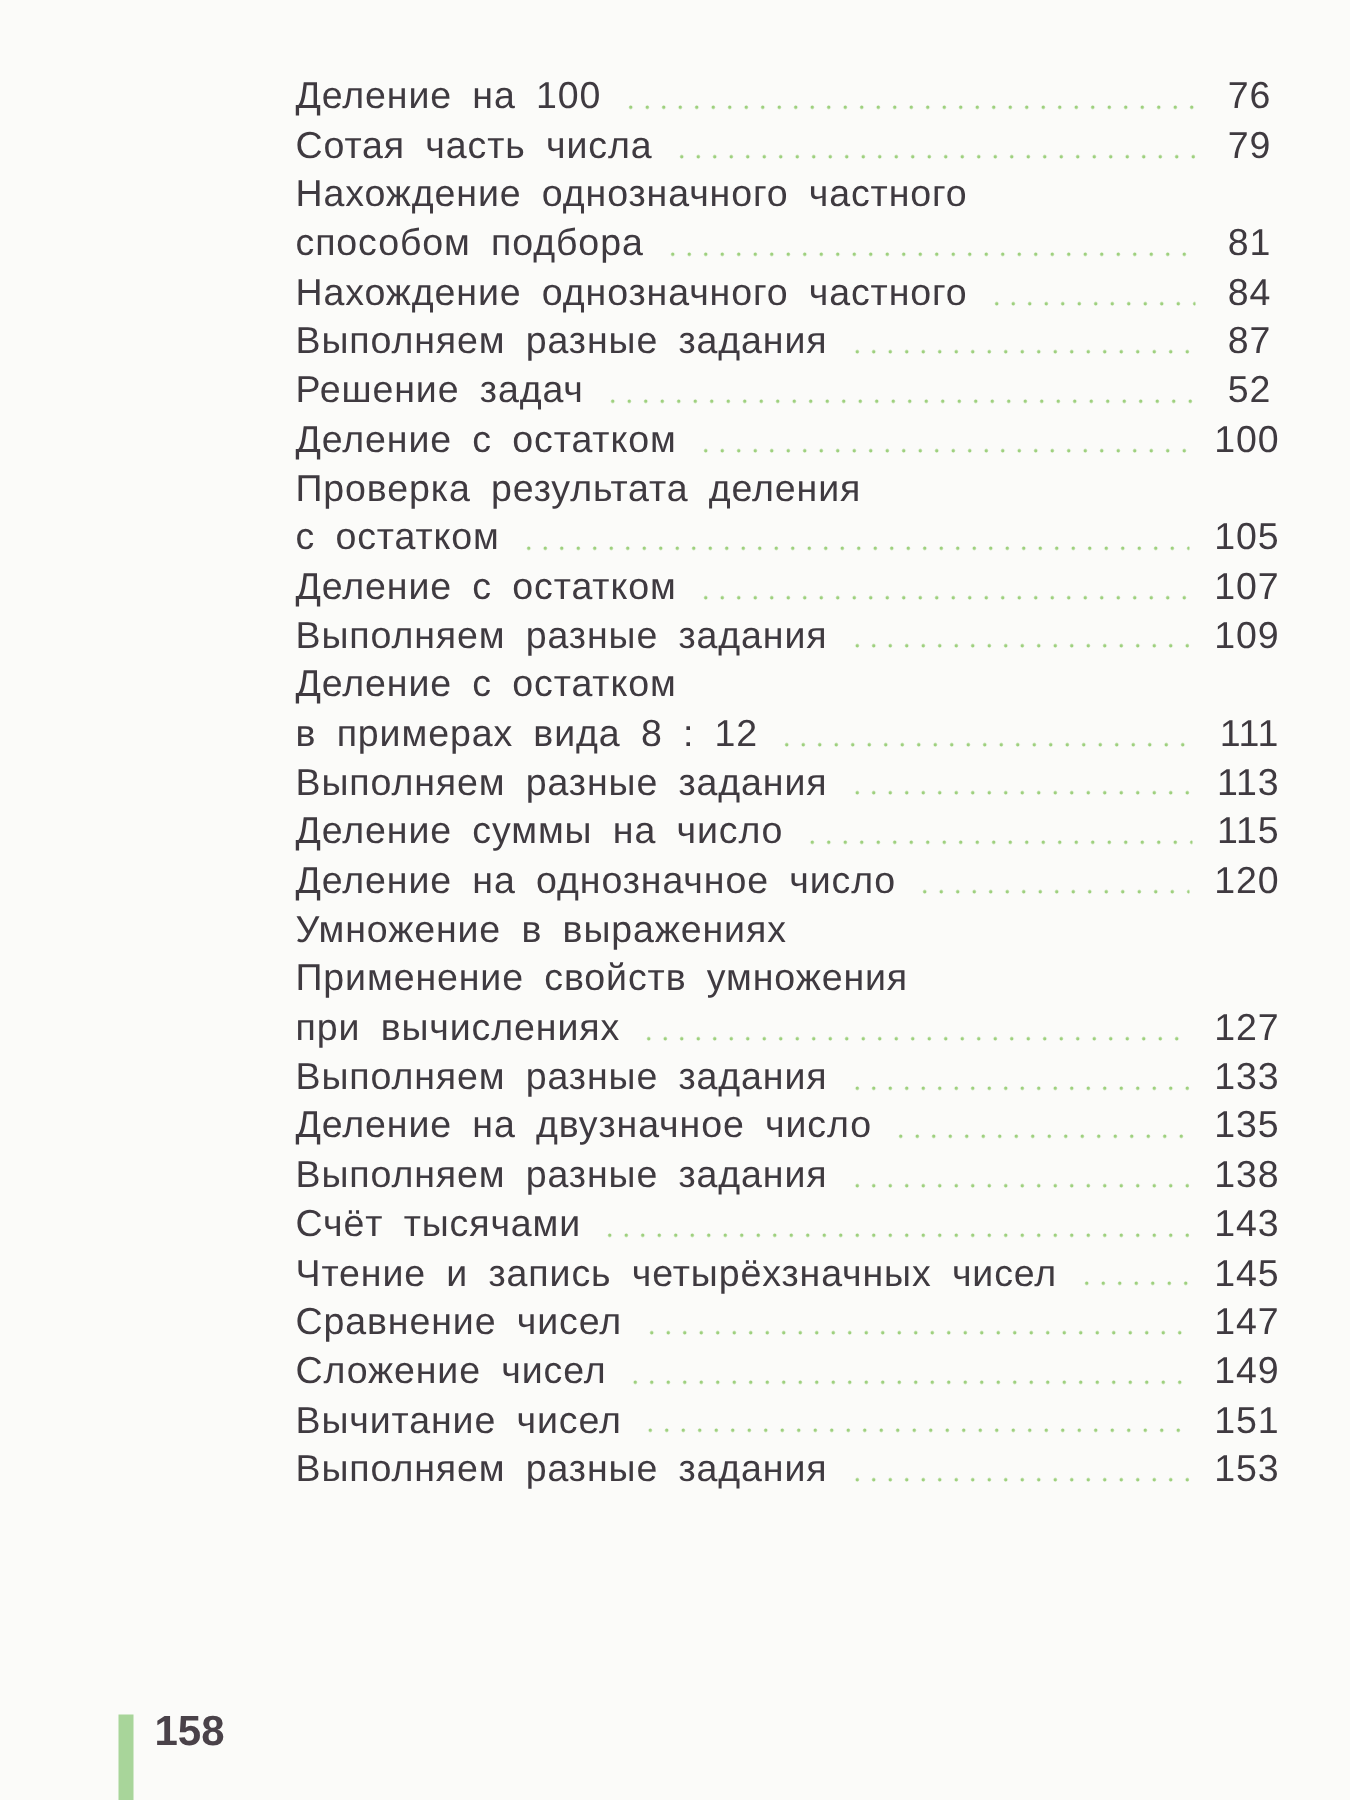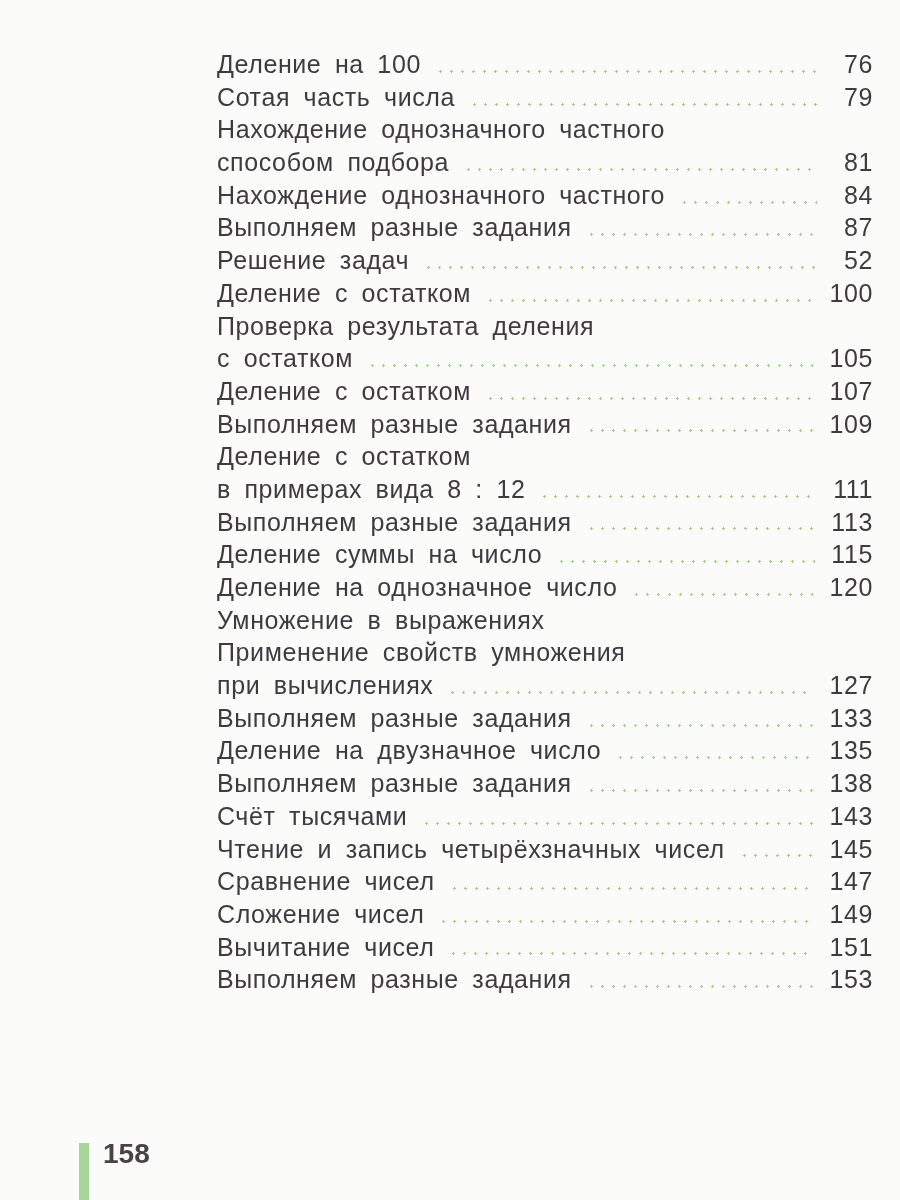--- a/index.html
+++ b/index.html
@@ -1,26 +1,26 @@
 <!DOCTYPE html>
 <html><head>
 <meta charset="utf-8">
 <style>
   html, body { margin:0; padding:0; }
   body { width:900px; height:1200px; background:#fbfbf9; position:relative; overflow:hidden;
          font-family:"Liberation Sans", sans-serif; color:#3f3a40; }
-  .toc { position:absolute; left:197px; top:48px; width:656px;margin-left:20px; }
+  .toc { position:absolute; left:197px; top:48px; width:656px; }
   .entry { position:relative; }
   .line { height:32.7px; line-height:32.7px; font-size:25px; letter-spacing:0.6px; word-spacing:6px;
           display:flex; align-items:baseline; white-space:nowrap; }
   .line .txt { flex:0 0 auto; }
   .line .dots { flex:1 1 auto; margin:0 16px 0 14px; height:3px; align-self:center; margin-top:14px;
           background-image:radial-gradient(circle, #9ed07e 1px, transparent 1.4px);
           background-size:11px 3px; background-repeat:repeat-x; }
-  .line .pg { flex:0 0 auto; text-align:right; min-width:40px; }
+  .line .pg { flex:0 0 auto; text-align:center; min-width:40px; }
   .footer-bar { position:absolute; left:79px; top:1143px; width:10px; height:57px; background:#a8d59a; }
   .page-num { position:absolute; left:103px; top:1138px; font-size:28px; font-weight:bold; color:#4a4249;
               font-family:"Liberation Sans", sans-serif; }
 </style>
 </head>
 <body>
 
 <div class="toc" id="toc">
     <div class="entry">
       <div class="line">

